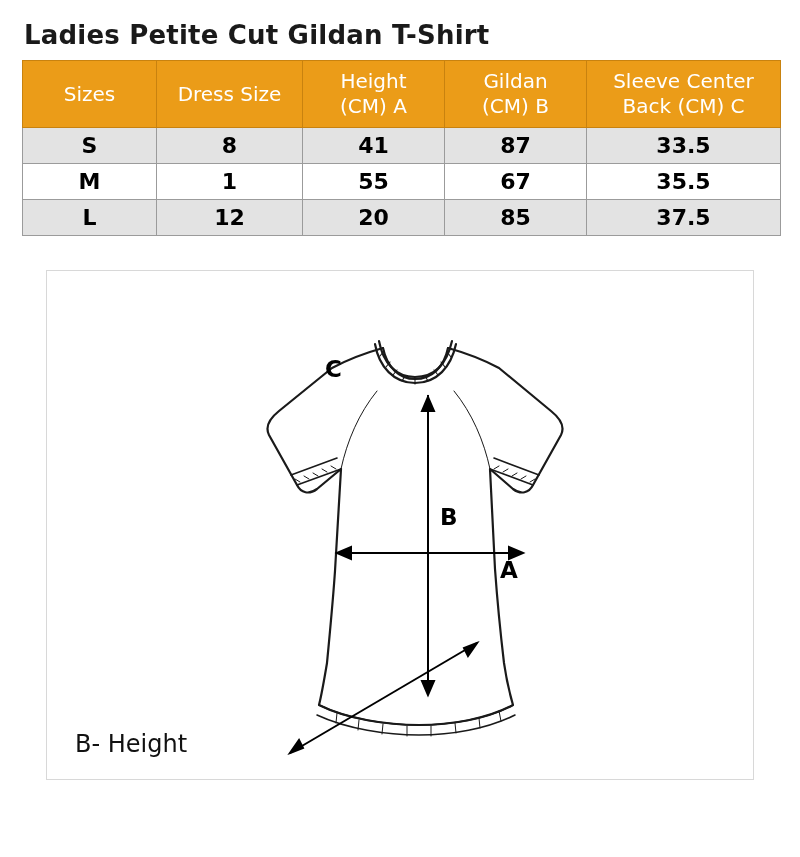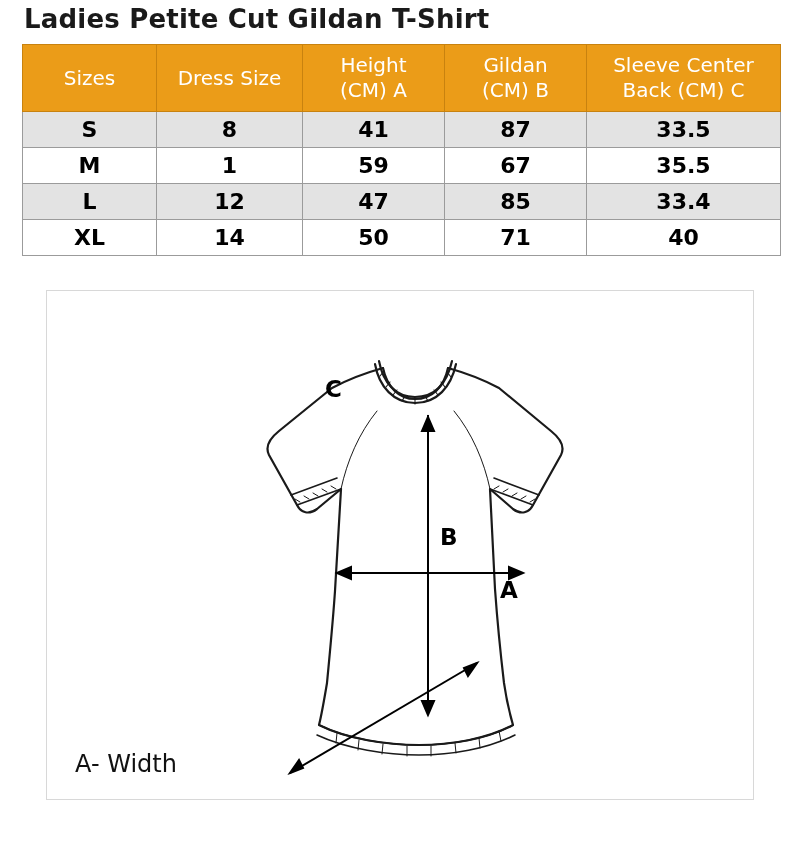--- a/index.html
+++ b/index.html
@@ -13,21 +13,21 @@
     font-family: "DejaVu Sans", "Liberation Sans", sans-serif;
     color: #000000;
     position: relative;
     overflow: hidden;
   }
 
   .page-title {
     font-size: 26px;
     font-weight: bold;
     color: #1a1a1a;
-    padding: 4px 0 10px 24px;
+    padding: 20px 0 10px 24px;
     letter-spacing: 0.2px;
   }
 
   .size-table-wrap {
     padding: 0 20px 12px 22px;
   }
 
   table.size-table {
     border-collapse: collapse;
     width: 758px;
@@ -140,37 +140,30 @@
       <tr class="alt">
         <td>S</td>
         <td>8</td>
         <td>41</td>
         <td>87</td>
         <td>33.5</td>
       </tr>
       <tr>
         <td>M</td>
         <td>1</td>
-        <td>59</td>
+        <td>55</td>
         <td>67</td>
         <td>35.5</td>
       </tr>
       <tr class="alt">
         <td>L</td>
         <td>12</td>
-        <td>47</td>
+        <td>20</td>
         <td>85</td>
-        <td>33.4</td>
-      </tr>
-      <tr>
-        <td>XL</td>
-        <td>14</td>
-        <td>50</td>
-        <td>71</td>
-        <td>40</td>
+        <td>37.5</td>
       </tr>
     </tbody>
   </table>
 </div>
 
 <div class="diagram-area">
 
   <svg class="shirt" width="706" height="508" viewBox="0 0 706 508">
     <g fill="none" stroke="#1a1a1a" stroke-width="2.2" stroke-linejoin="round" stroke-linecap="round">
 
@@ -268,15 +261,15 @@
       <polygon points="290,282 304,276 304,288"></polygon>
       <polygon points="476,282 462,276 462,288"></polygon>
     </g>
 
     <text class="lbl" x="278" y="106">C</text>
     <text class="lbl" x="393" y="254">B</text>
     <text class="lbl" x="453" y="307">A</text>
   </svg>
 
   <div class="legend">
-    <div>A- Width</div>
+    <div>B- Height</div>
   </div>
 </div>
 
 </body></html>

